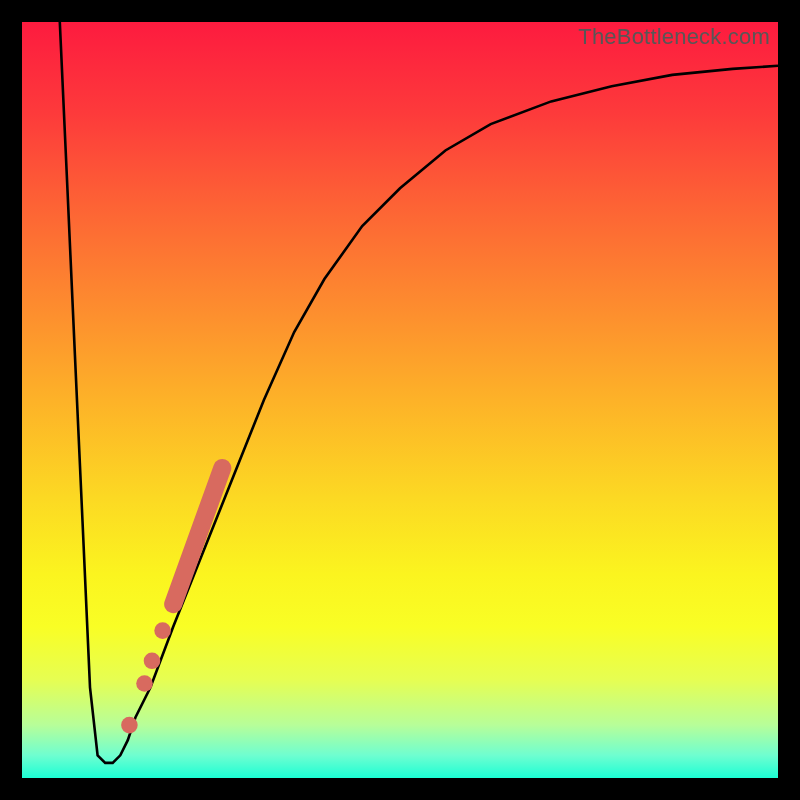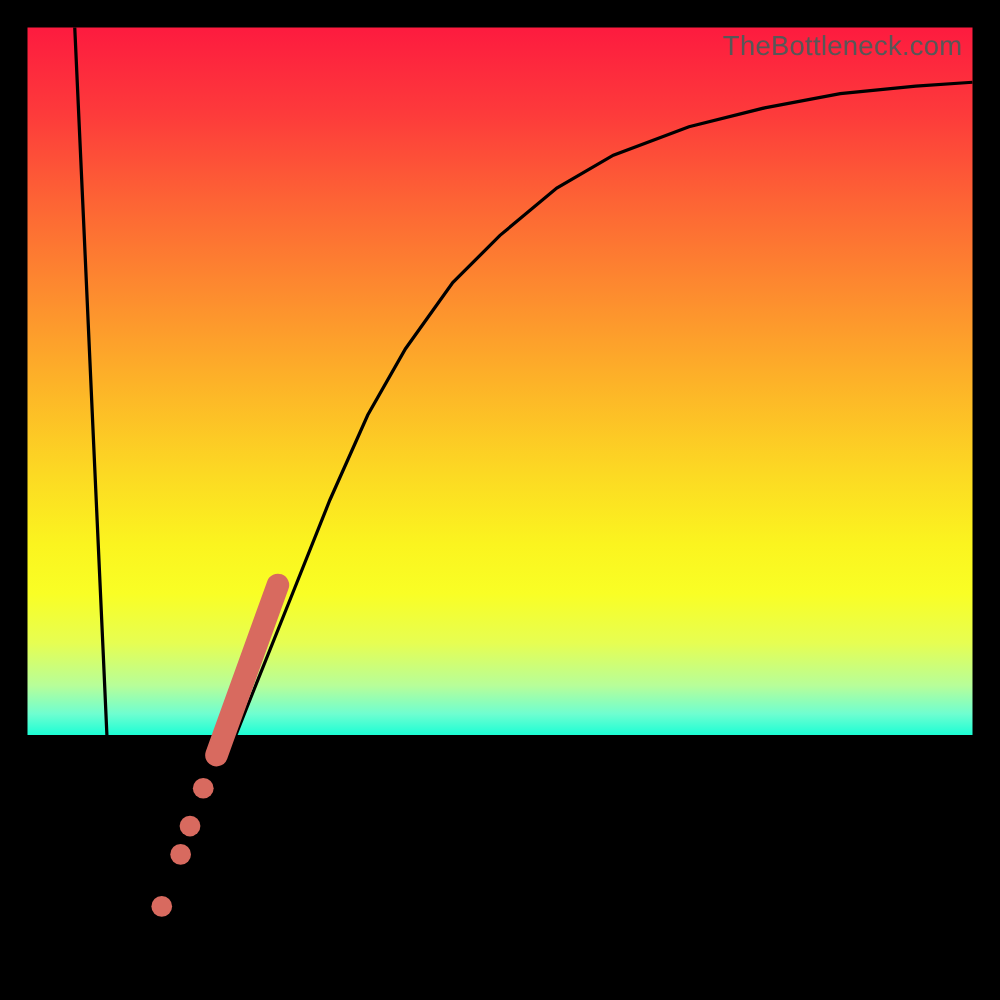--- a/index.html
+++ b/index.html
@@ -15,21 +15,21 @@
     position: relative;
     width: 800px;
     height: 800px;
     background: #000;
   }
   .plot {
     position: absolute;
     left: 22px;
     top: 22px;
     width: 756px;
-    height: 566px;
+    height: 756px;
     background: linear-gradient(to bottom,
       #fd1b3f 0%,
       #fd3a3b 12%,
       #fd6235 24%,
       #fd8a2f 37%,
       #fdb228 50%,
       #fcd923 63%,
       #fbf41f 73%,
       #f9fe25 80%,
       #e6fe52 87%,

